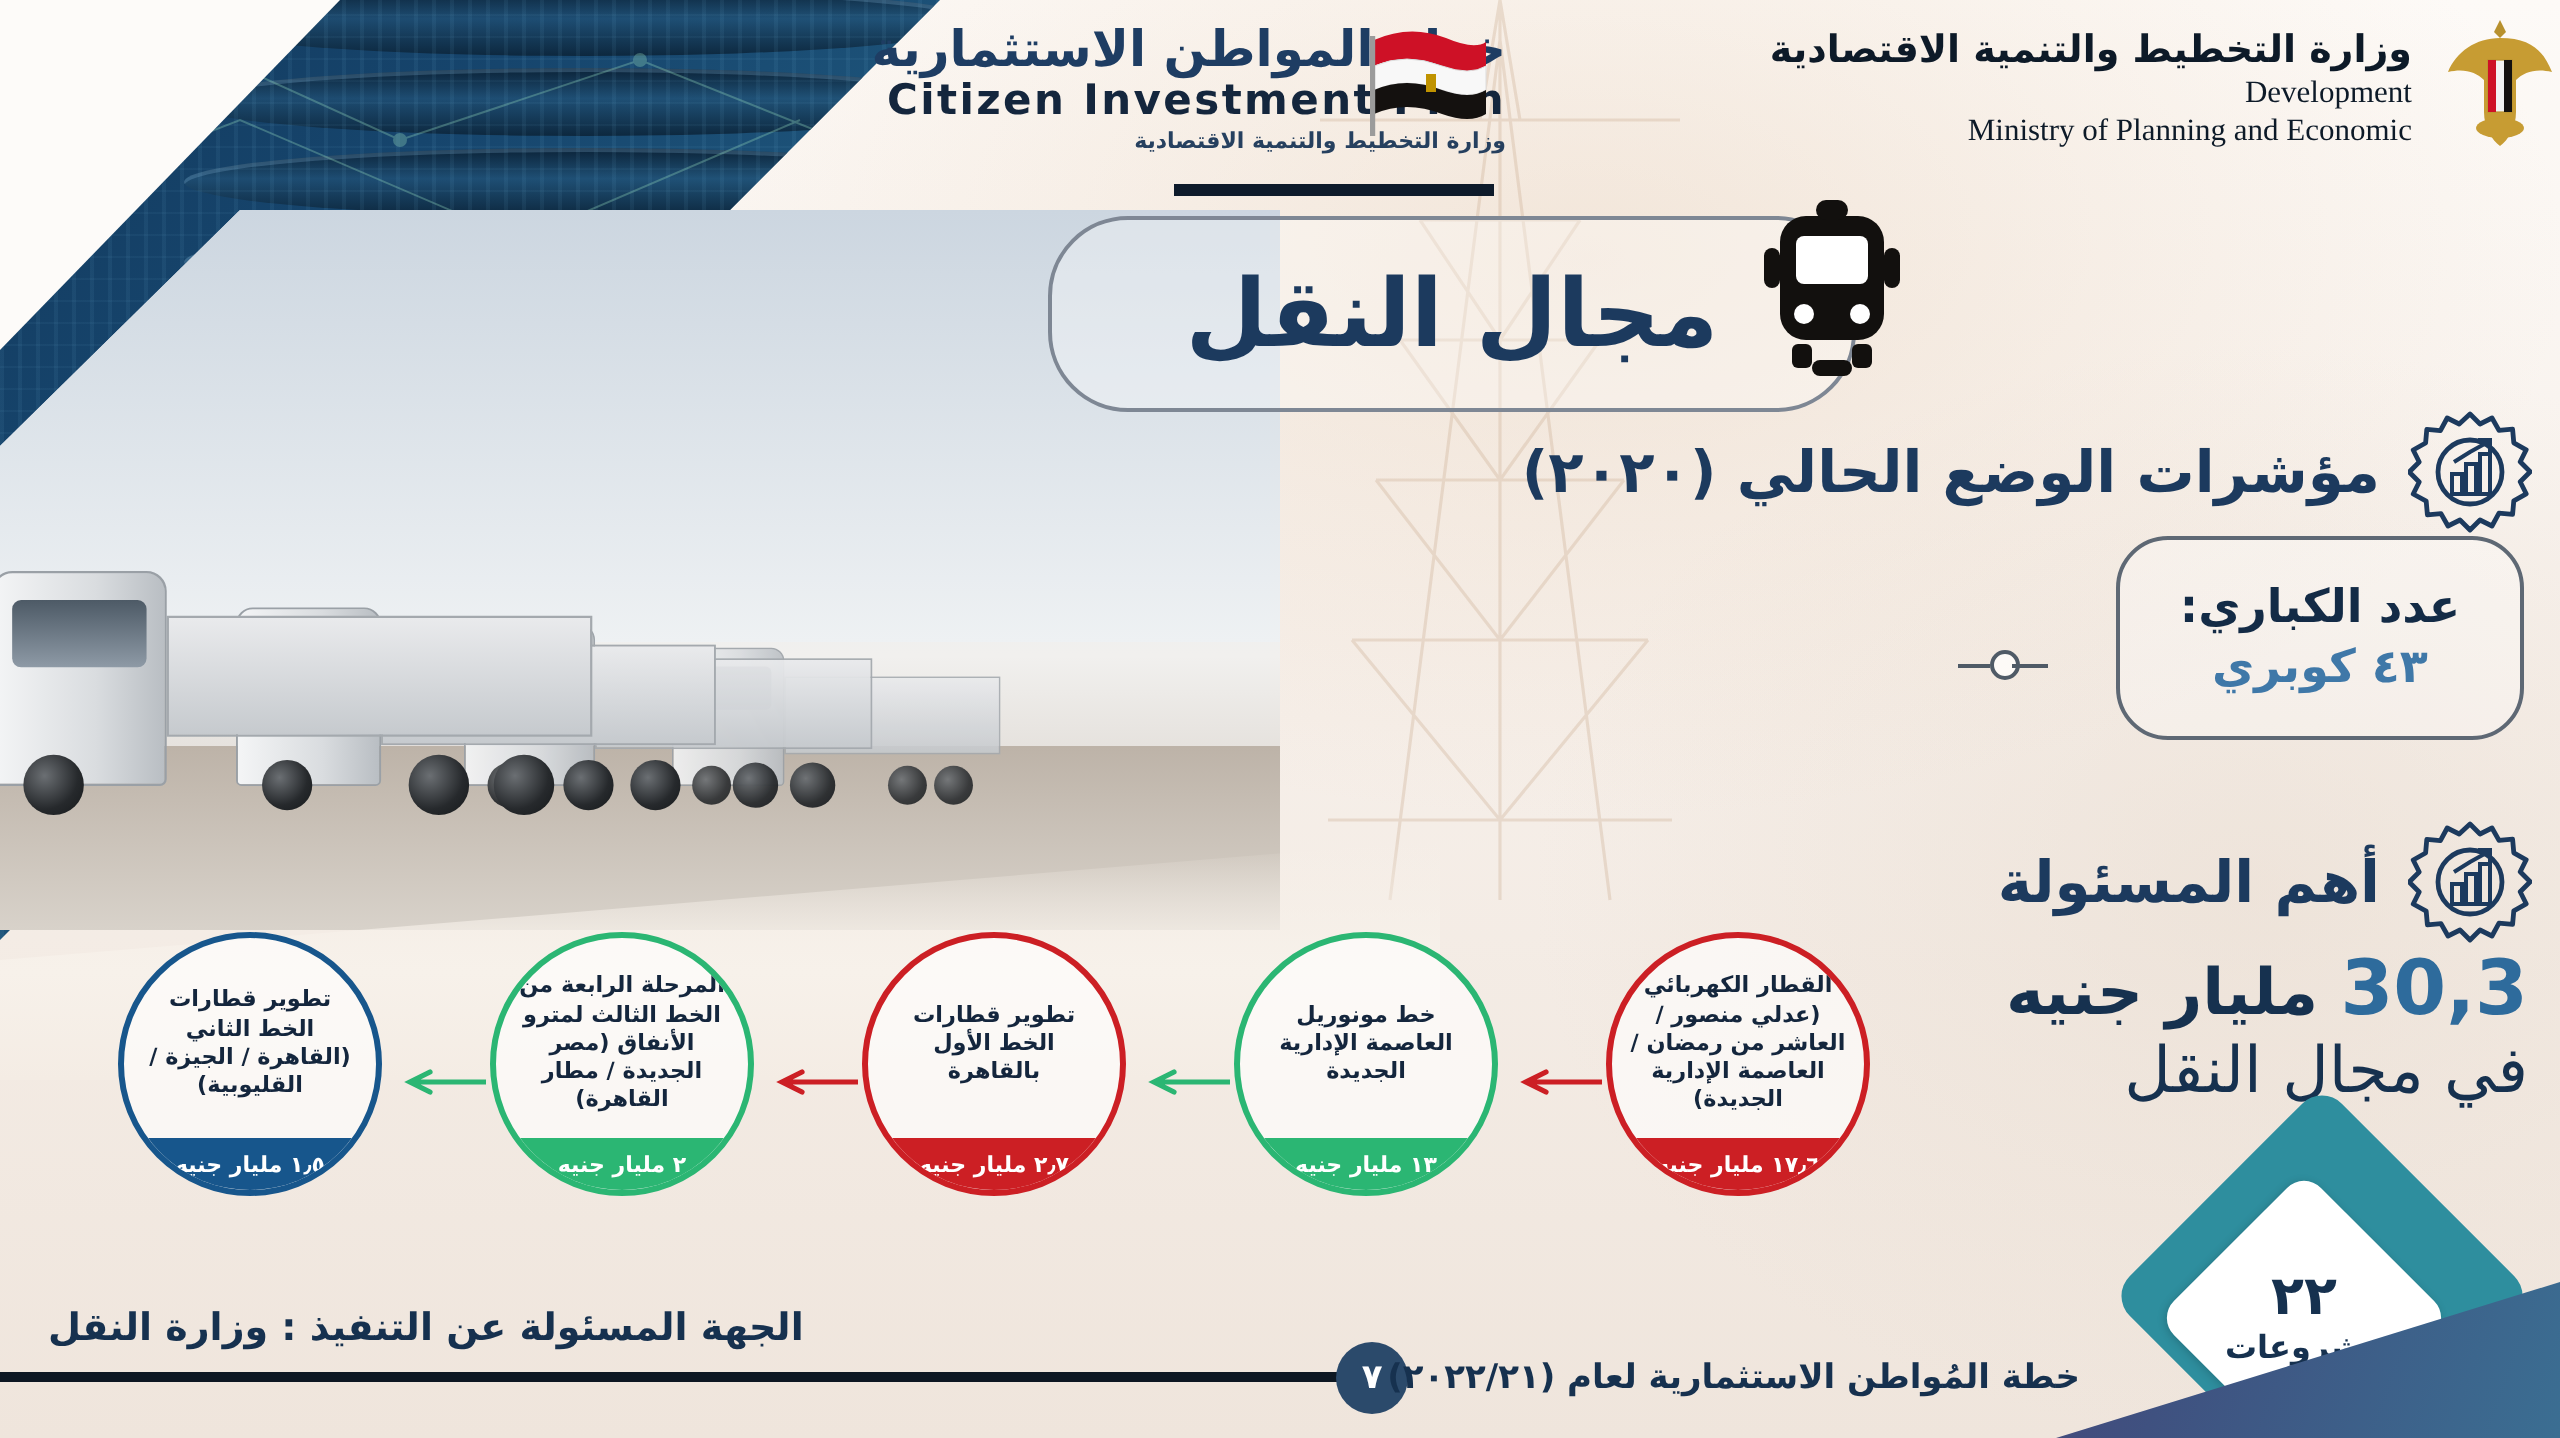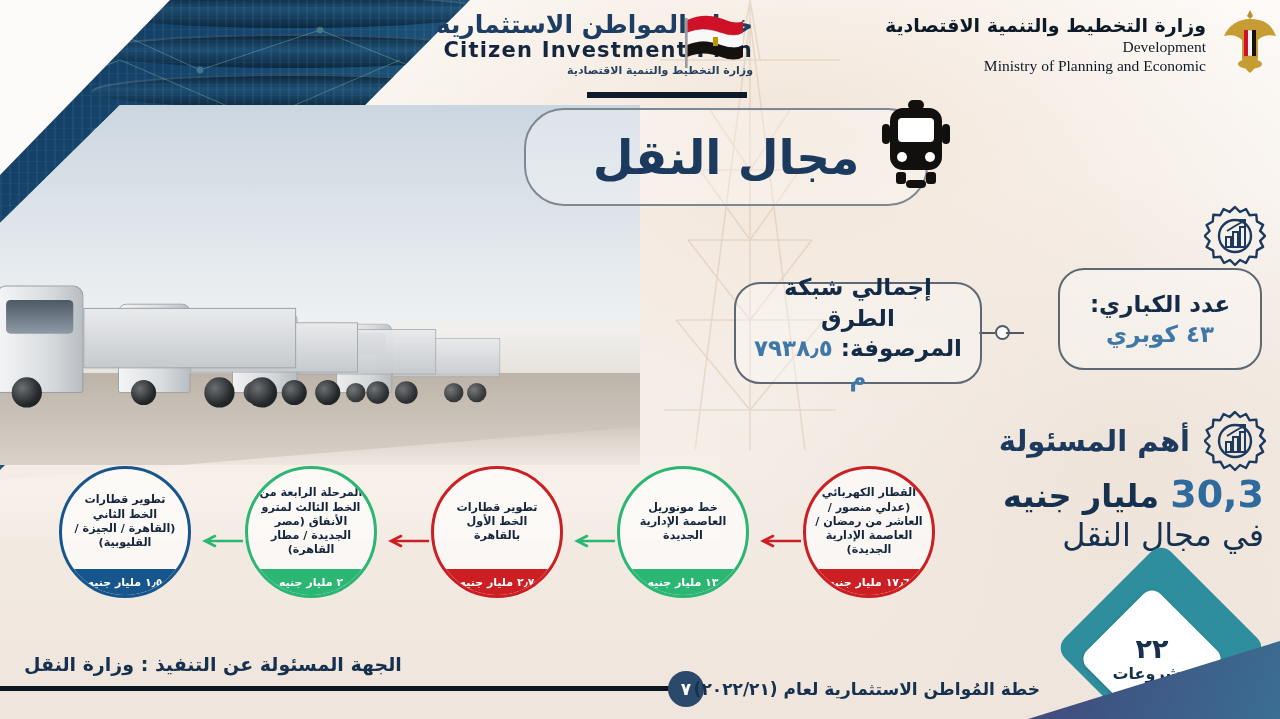--- a/index.html
+++ b/index.html
@@ -411,38 +411,32 @@
   <div class="sec-head" id="sec-current">
     <svg class="gear" viewBox="0 0 62 62">
       <path d="M31 2 l5 5 6-3 3.5 6.2 6.8-.6.6 6.8 6.2 3.5-3 6 5 5-5 5 3 6-6.2 3.5-.6 6.8-6.8-.6L42 58l-6-3-5 5-5-5-6 3-3.5-6.2-6.8.6-.6-6.8L2.6 42l3-6-5-5 5-5-3-6 6.2-3.5.6-6.8 6.8.6L19.6 4l6 3z" fill="none" stroke="#1c3a5e" stroke-width="2.4" stroke-linejoin="round"></path>
       <circle cx="31" cy="31" r="16" fill="none" stroke="#1c3a5e" stroke-width="2.4"></circle>
       <rect x="22" y="32" width="5" height="10" fill="none" stroke="#1c3a5e" stroke-width="2"></rect>
       <rect x="29" y="27" width="5" height="15" fill="none" stroke="#1c3a5e" stroke-width="2"></rect>
       <rect x="36" y="22" width="5" height="20" fill="none" stroke="#1c3a5e" stroke-width="2"></rect>
       <path d="M23 26 L31 21 L40 16" stroke="#1c3a5e" stroke-width="2" fill="none"></path>
       <path d="M35 15 L41 15 L41 21" stroke="#1c3a5e" stroke-width="2" fill="none"></path>
     </svg>
+    <div class="lbl">مؤشرات الوضع الحالي (٢٠٢٠)</div>
   </div>
 
   <div class="stat-card" id="card-bridges">
     <div class="lbl">عدد الكباري:</div>
     <div class="val">٤٣ كوبري</div>
   </div>
 
   <div class="connector-line"></div>
   <div class="connector-dot"></div>
   <div class="connector-line2"></div>
 
-  <div class="stat-card" id="card-roads">
-    <div class="lbl">إجمالي شبكة الطرق</div>
-    <div class="inline">
-      <span>المرصوفة:</span>
-      <span class="v">٧٩٣٨٫٥ م</span>
-    </div>
-  </div>
 
   <div class="sec-head" id="sec-projects">
     <svg class="gear" viewBox="0 0 62 62">
       <path d="M31 2 l5 5 6-3 3.5 6.2 6.8-.6.6 6.8 6.2 3.5-3 6 5 5-5 5 3 6-6.2 3.5-.6 6.8-6.8-.6L42 58l-6-3-5 5-5-5-6 3-3.5-6.2-6.8.6-.6-6.8L2.6 42l3-6-5-5 5-5-3-6 6.2-3.5.6-6.8 6.8.6L19.6 4l6 3z" fill="none" stroke="#1c3a5e" stroke-width="2.4" stroke-linejoin="round"></path>
       <circle cx="31" cy="31" r="16" fill="none" stroke="#1c3a5e" stroke-width="2.4"></circle>
       <rect x="22" y="32" width="5" height="10" fill="none" stroke="#1c3a5e" stroke-width="2"></rect>
       <rect x="29" y="27" width="5" height="15" fill="none" stroke="#1c3a5e" stroke-width="2"></rect>
       <rect x="36" y="22" width="5" height="20" fill="none" stroke="#1c3a5e" stroke-width="2"></rect>
       <path d="M23 26 L31 21 L40 16" stroke="#1c3a5e" stroke-width="2" fill="none"></path>
       <path d="M35 15 L41 15 L41 21" stroke="#1c3a5e" stroke-width="2" fill="none"></path>

